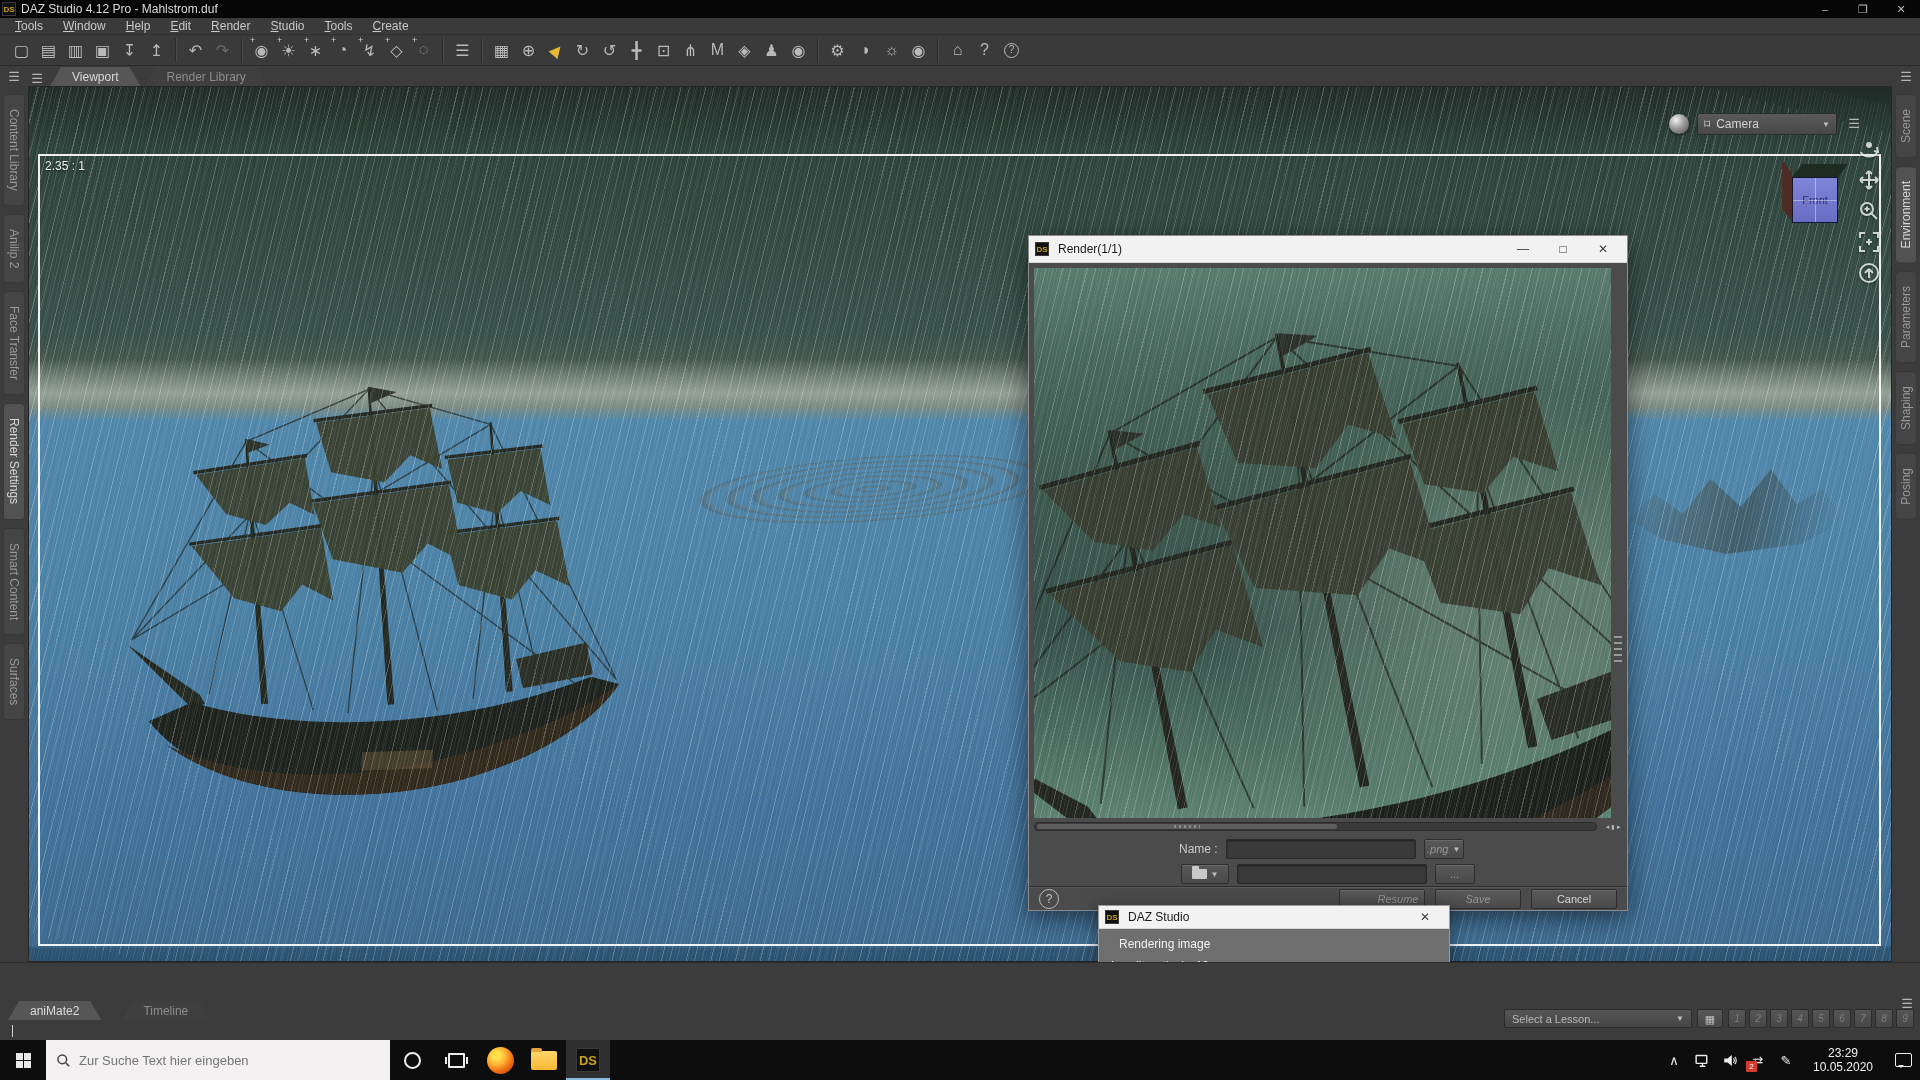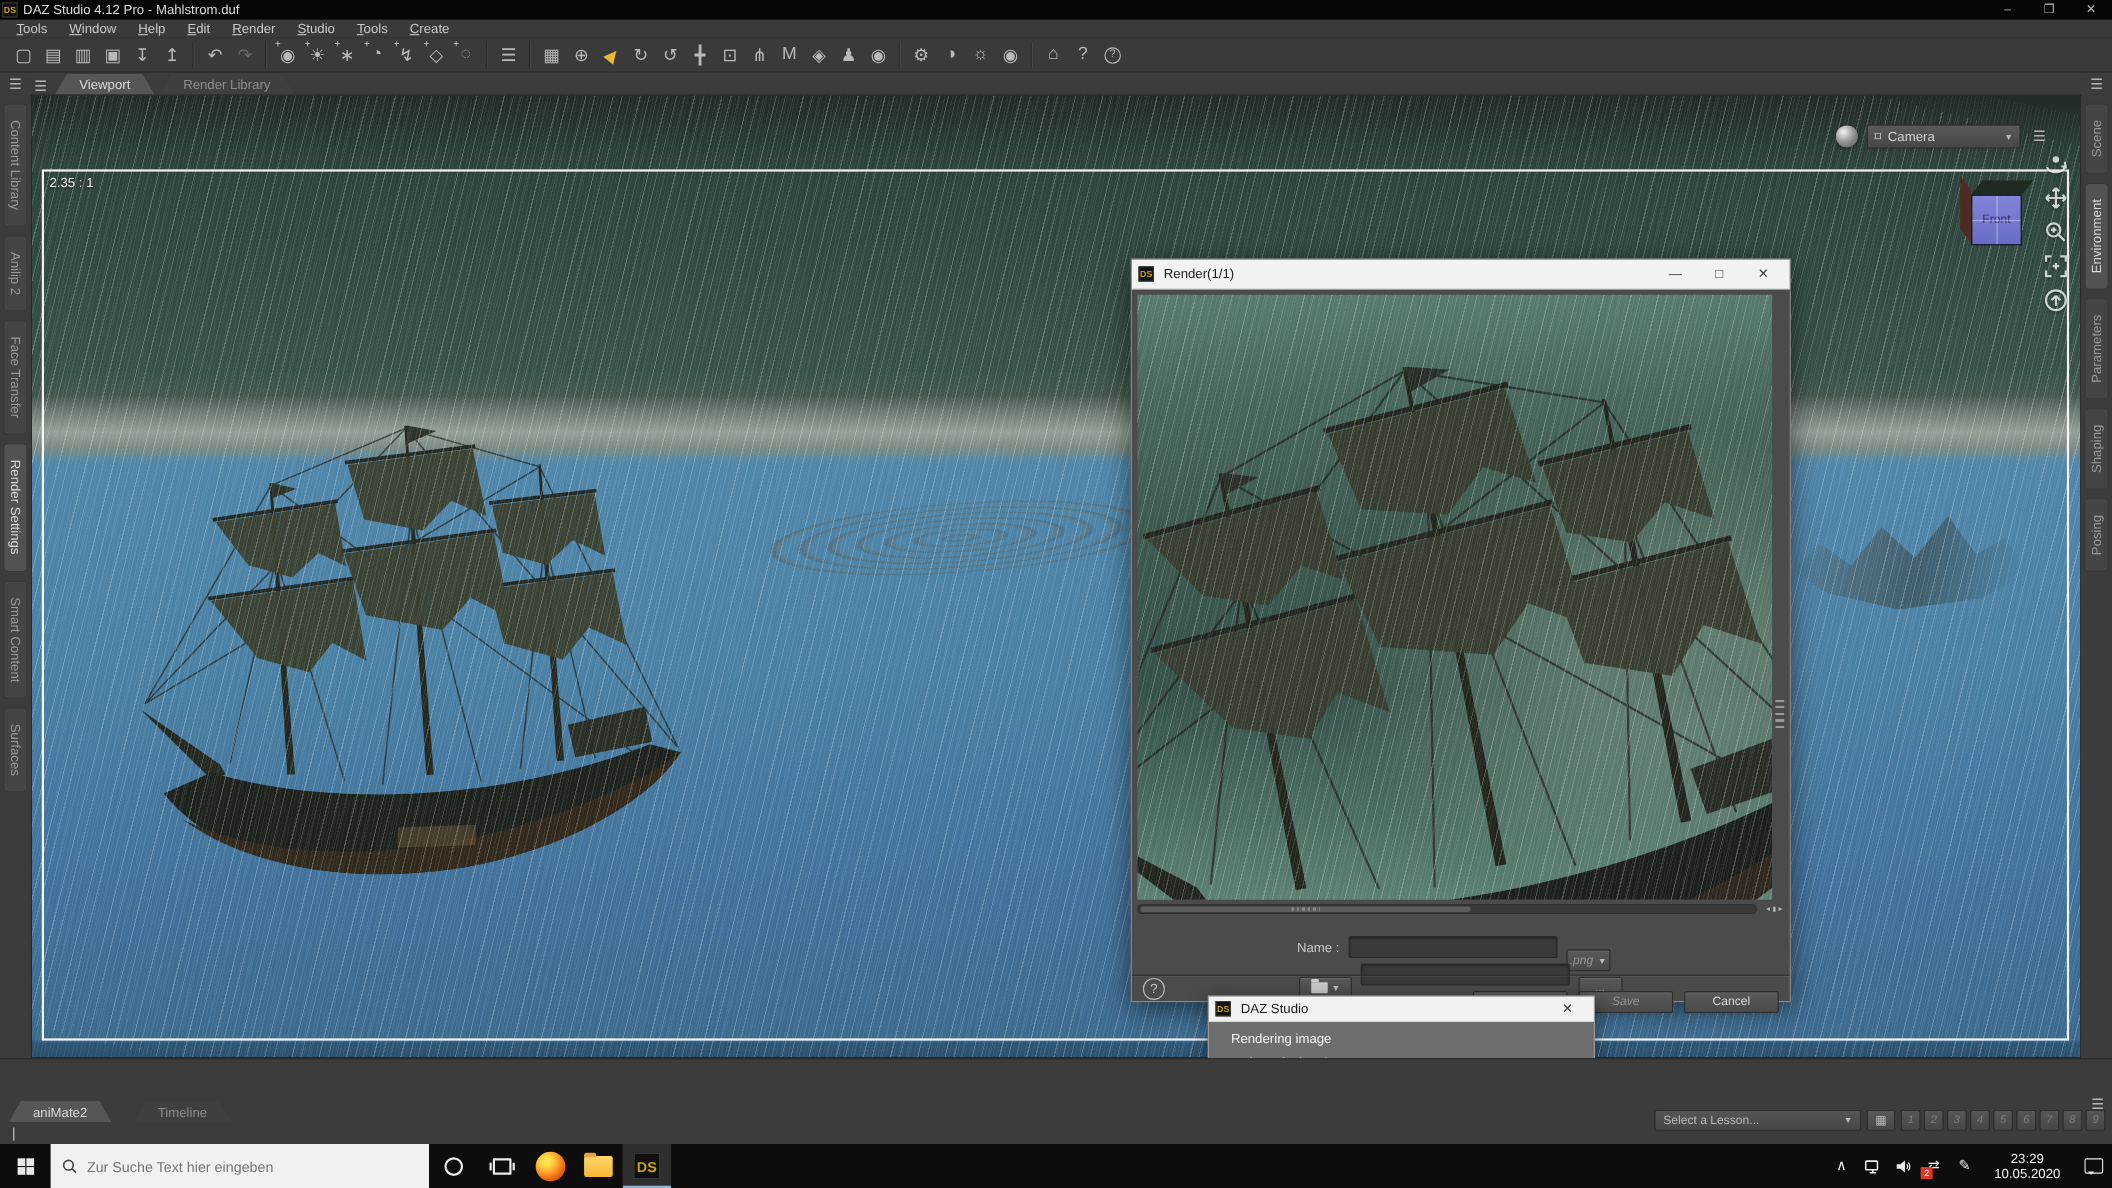--- a/index.html
+++ b/index.html
@@ -131,21 +131,21 @@
   #hthumb::after{content:'';position:absolute;left:50%;top:1px;width:26px;height:3px;margin-left:-13px;
     background:repeating-linear-gradient(90deg,#8a8a8a 0 2px,transparent 2px 5px);}
   #pager{left:572px;top:586px;width:24px;height:9px;display:flex;align-items:center;justify-content:center;
     gap:1px;font-size:6px;color:#b5b5b5;}
   .frow{position:absolute;display:flex;align-items:center;gap:8px;}
   .flabel{font-size:12px;color:#c9c9c9;}
   .finput{width:190px;height:20px;background:#3a3a3a;border:1px solid #292929;box-shadow:inset 0 1px 2px rgba(0,0,0,.5);
     border-radius:2px;color:#ddd;font-size:12px;padding:0 4px;outline:none;font-family:inherit;}
   .sbtn{height:20px;background:linear-gradient(#595959,#4a4a4a);border:1px solid #2d2d2d;border-radius:2px;
     box-shadow:inset 0 1px rgba(255,255,255,.1);display:flex;align-items:center;justify-content:center;
-    font-size:11px;color:#d6d6d6;gap:4px;margin-top:24px;}
+    font-size:11px;color:#d6d6d6;gap:4px;}
   .sbtn.dis{color:#959595;font-style:italic;}
   .folder-g{width:15px;height:10px;background:#c9c9c9;border-radius:1px;position:relative;}
   .folder-g::before{content:'';position:absolute;top:-3px;left:0;width:7px;height:3px;background:#c9c9c9;border-radius:1px 1px 0 0;}
   #render-footer{position:absolute;left:0;top:650px;width:598px;height:24px;border-top:1px solid #2e2e2e;
     box-shadow:0 1px rgba(255,255,255,.08) inset;display:flex;align-items:center;padding:0 10px;gap:10px;}
   .helpbtn{width:20px;height:20px;border:1.5px solid #b9b9b9;border-radius:50%;color:#c5c5c5;font-size:12px;
     display:flex;align-items:center;justify-content:center;}
 
   
   #prog{left:1098px;top:905px;width:352px;height:142px;background:#6e6e6e;border:1px solid #9a9a9a;

